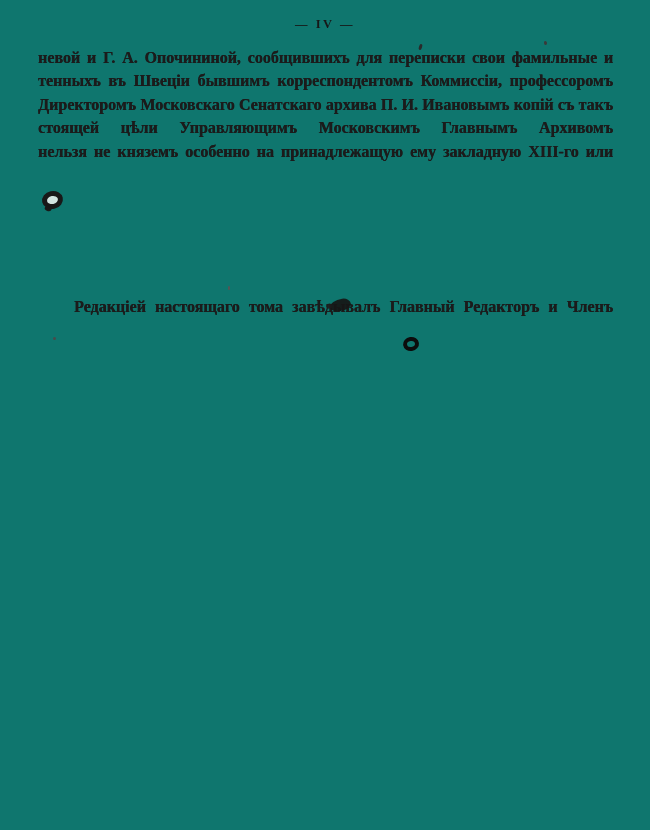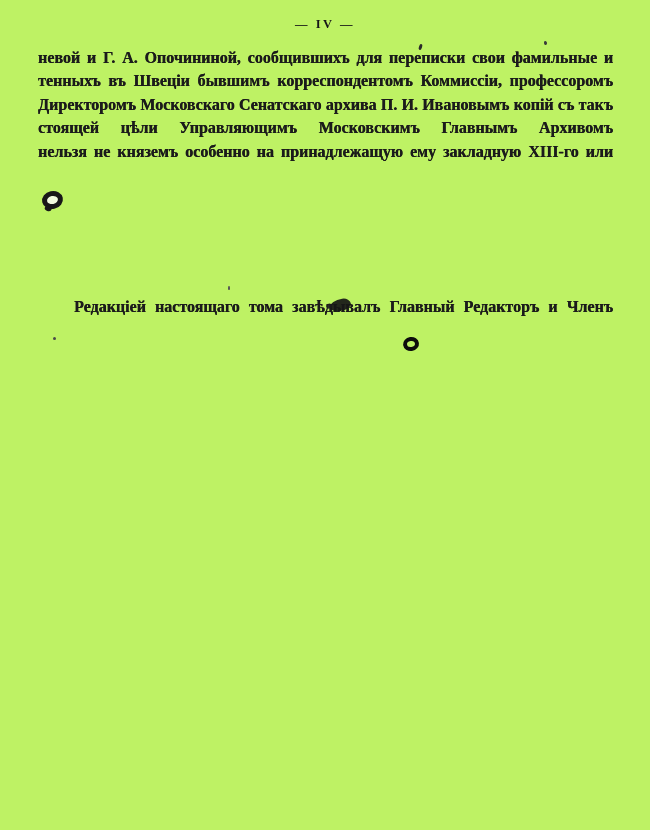--- a/index.html
+++ b/index.html
@@ -1,20 +1,20 @@
 <!DOCTYPE html>
 <html><head>
 <meta charset="utf-8">
 <style>
   html, body { margin: 0; padding: 0; background: #e8e8e8; }
   .page {
     position: relative;
     width: 650px;
     height: 830px;
-    background: #bef264;
+    background: #0f766e;
     font-family: "Liberation Serif", "DejaVu Serif", serif;
     color: #1b1b1b;
     overflow: hidden;
     margin: 0 auto;
   }
   .page-header {
     position: absolute;
     top: 17px;
     left: 0;
     width: 100%;

